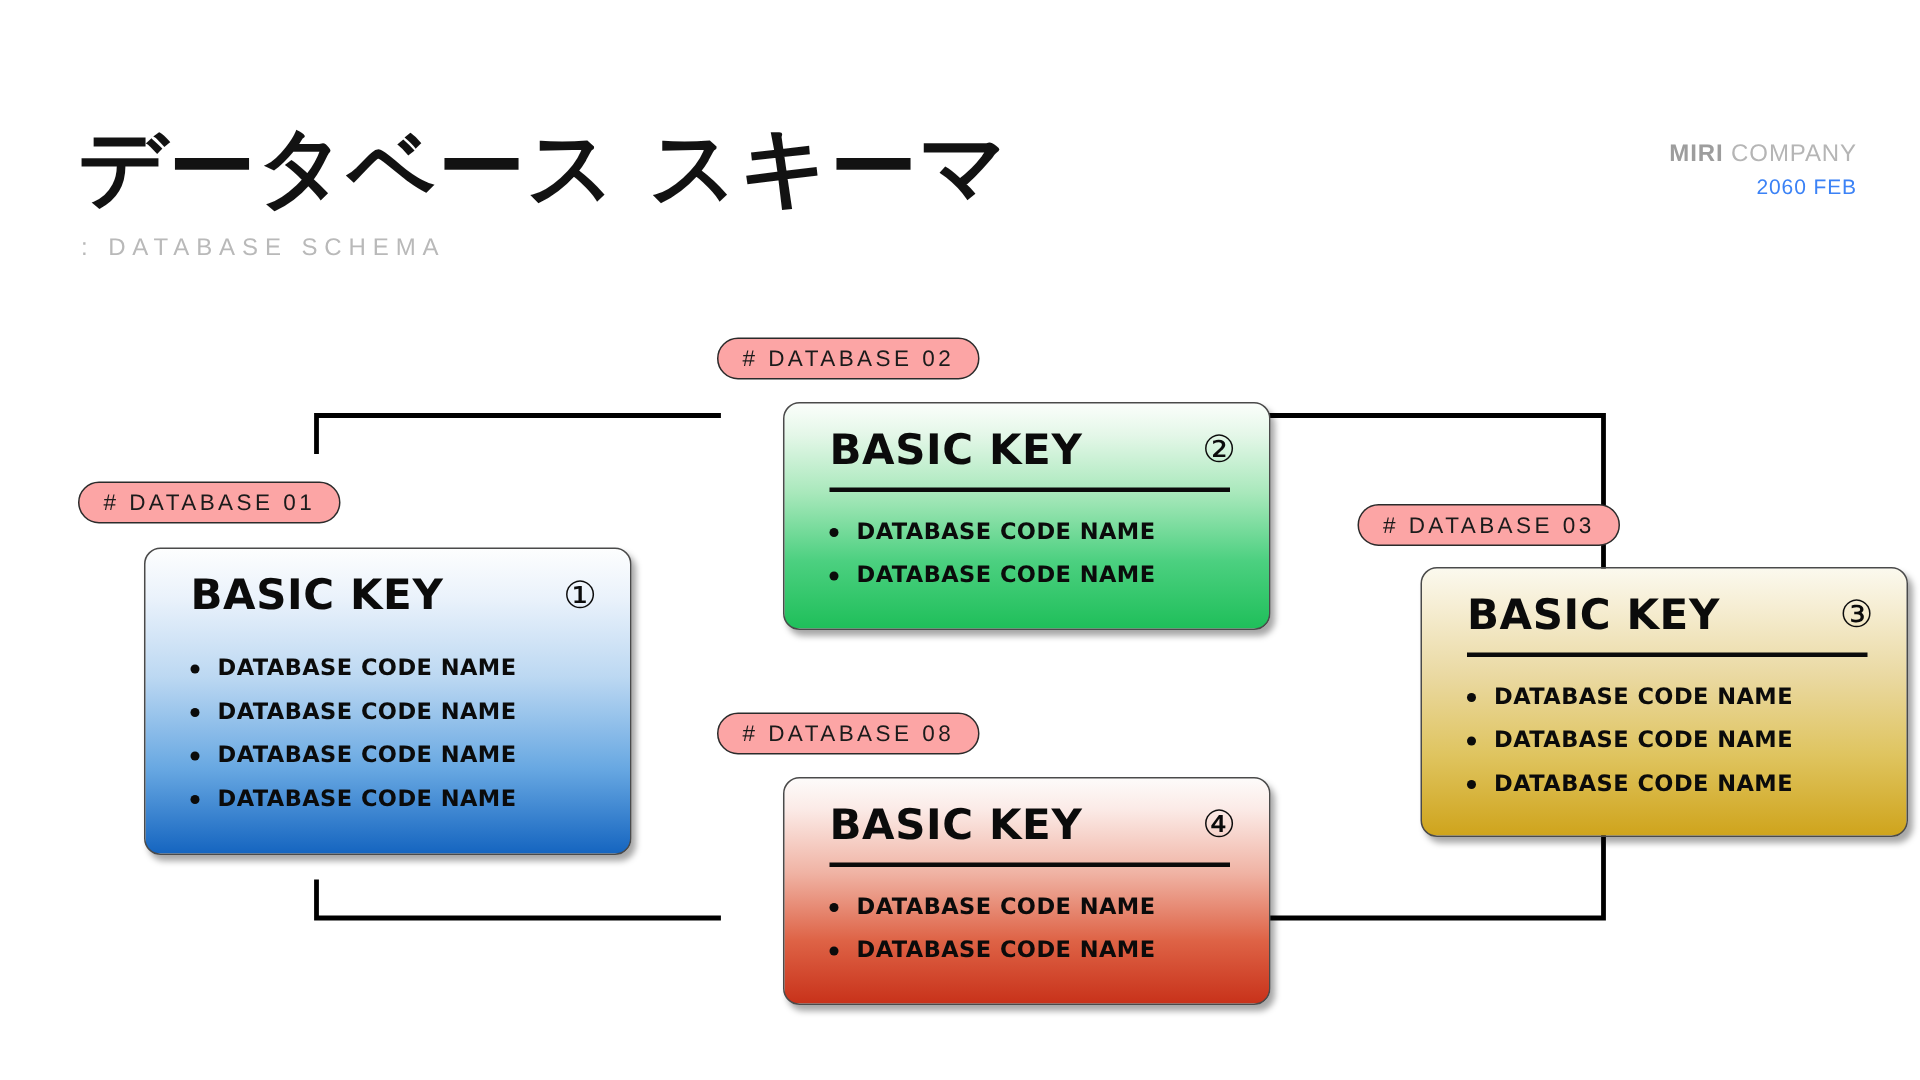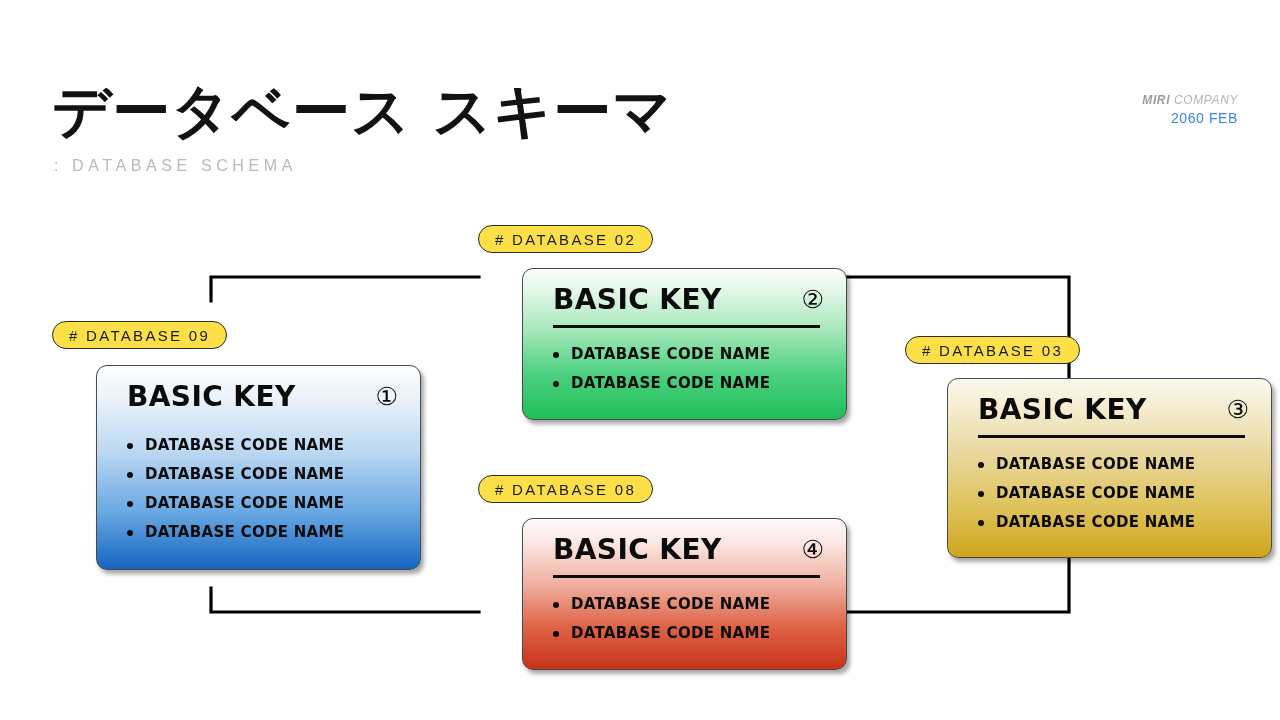--- a/index.html
+++ b/index.html
@@ -40,26 +40,25 @@
     color: #b9b9b9;
     letter-spacing: 4.6px;
     white-space: nowrap;
   }
   #brand-block {
     position: absolute;
     right: 42px; top: 92px;
     text-align: right;
   }
   #brand-name {
-    font-size: 12px;
+    font-size: 16px;
     color: #b5b5b5;
     letter-spacing: 0.6px;
     line-height: 1.35;
     white-space: nowrap;
-    font-style: italic;
   }
   #brand-name .brand-strong {
     font-weight: 700;
     color: #9d9d9d;
   }
   #brand-date {
     font-size: 14px;
     color: #3b82f6;
     letter-spacing: 0.6px;
     line-height: 1.5;
@@ -74,21 +73,21 @@
     pointer-events: none;
   }
 
   
   .db-pill {
     position: absolute;
     height: 28px;
     box-sizing: border-box;
     border: 1.6px solid #2b2b2b;
     border-radius: 999px;
-    background: #fde047;
+    background: #fca5a5;
     color: #1b1b1b;
     font-size: 15px;
     letter-spacing: 2.3px;
     display: flex;
     align-items: center;
     justify-content: center;
     padding: 0 16px;
     white-space: nowrap;
     z-index: 5;
   }
@@ -194,21 +193,21 @@
 
 <svg id="connectors" viewBox="0 0 1280 720">
   <g id="connector-group" fill="none" stroke="#000000" stroke-width="3.2" stroke-linecap="square" stroke-linejoin="miter">
       <path d="M211,301 L211,277 L479,277" stroke="#000000"></path>
       <path d="M803,277 L1069,277 L1069,379" stroke="#000000"></path>
       <path d="M211,588 L211,612 L479,612" stroke="#000000"></path>
       <path d="M803,612 L1069,612 L1069,558" stroke="#000000"></path>
     </g>
 </svg>
 
-<div class="db-pill" id="pill-db01"># DATABASE 09</div>
+<div class="db-pill" id="pill-db01"># DATABASE 01</div>
 <div class="db-card" id="card-db01">
   <div class="card-head">
     <span class="card-title">BASIC KEY</span>
     <span class="card-badge">①</span>
   </div>
   <ul class="card-list">
     <li>DATABASE CODE NAME</li>
     <li>DATABASE CODE NAME</li>
     <li>DATABASE CODE NAME</li>
     <li>DATABASE CODE NAME</li>

